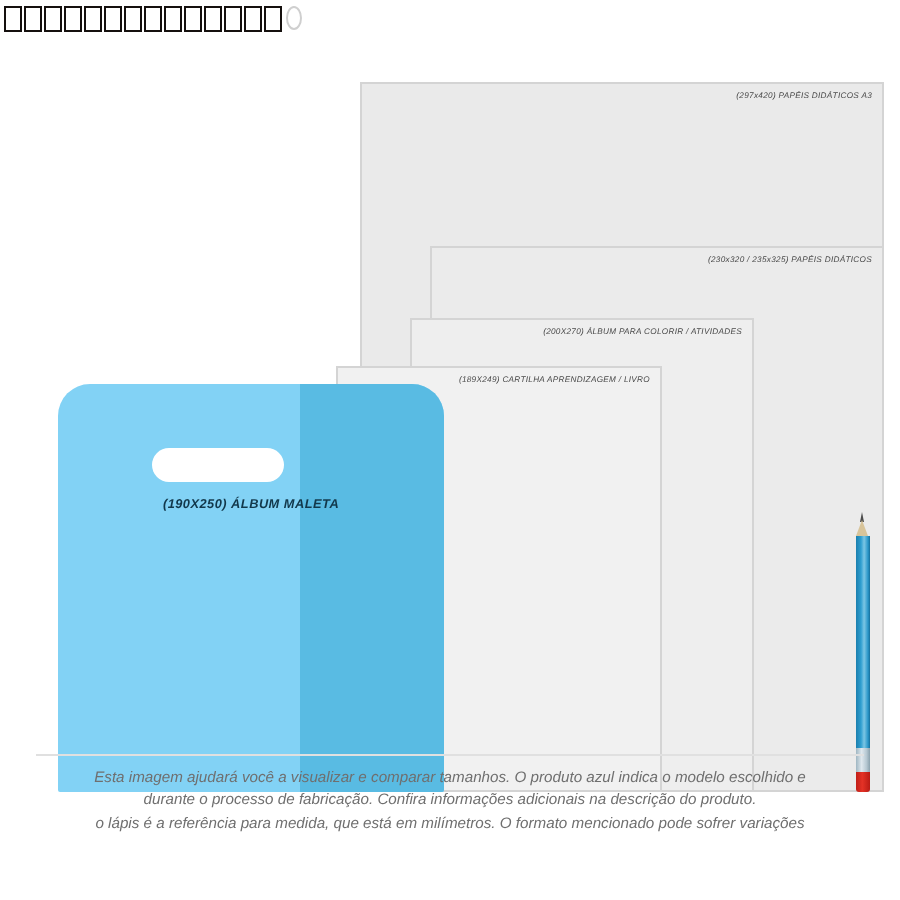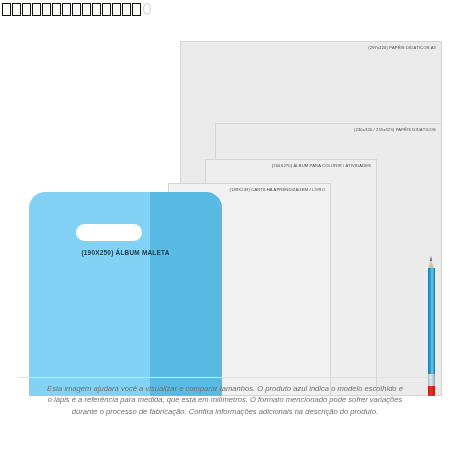--- a/index.html
+++ b/index.html
@@ -1,15 +1,15 @@
 <!DOCTYPE html>
 <html><head>
 <meta charset="utf-8">
 <style>
-  * { box-sizing: border-box; margin: 0; padding: 0; }
+  * { box-sizing: border-box; margin: 0; padding: 0; font-style: italic; }
 
   html, body {
     width: 450px;
     height: 450px;
     overflow: hidden;
   }
 
   body {
     background: #ffffff;
     font-family: "Liberation Sans", sans-serif;
@@ -270,17 +270,17 @@
       <div id="pencil-ferrule"></div>
       <div id="pencil-eraser"></div>
     </div>
 
   </div>
 
   <div id="baseline"></div>
 
   <div id="caption">
     <span>Esta imagem ajudará você a visualizar e comparar tamanhos. O produto azul indica o modelo escolhido e</span>
+    <span>durante o processo de fabricação. Confira informações adicionais na descrição do produto.</span>
     <span>o lápis é a referência para medida, que está em milímetros. O formato mencionado pode sofrer variações</span>
-    <span>durante o processo de fabricação. Confira informações adicionais na descrição do produto.</span>
   </div>
 
 </div>
 
 </body></html>

